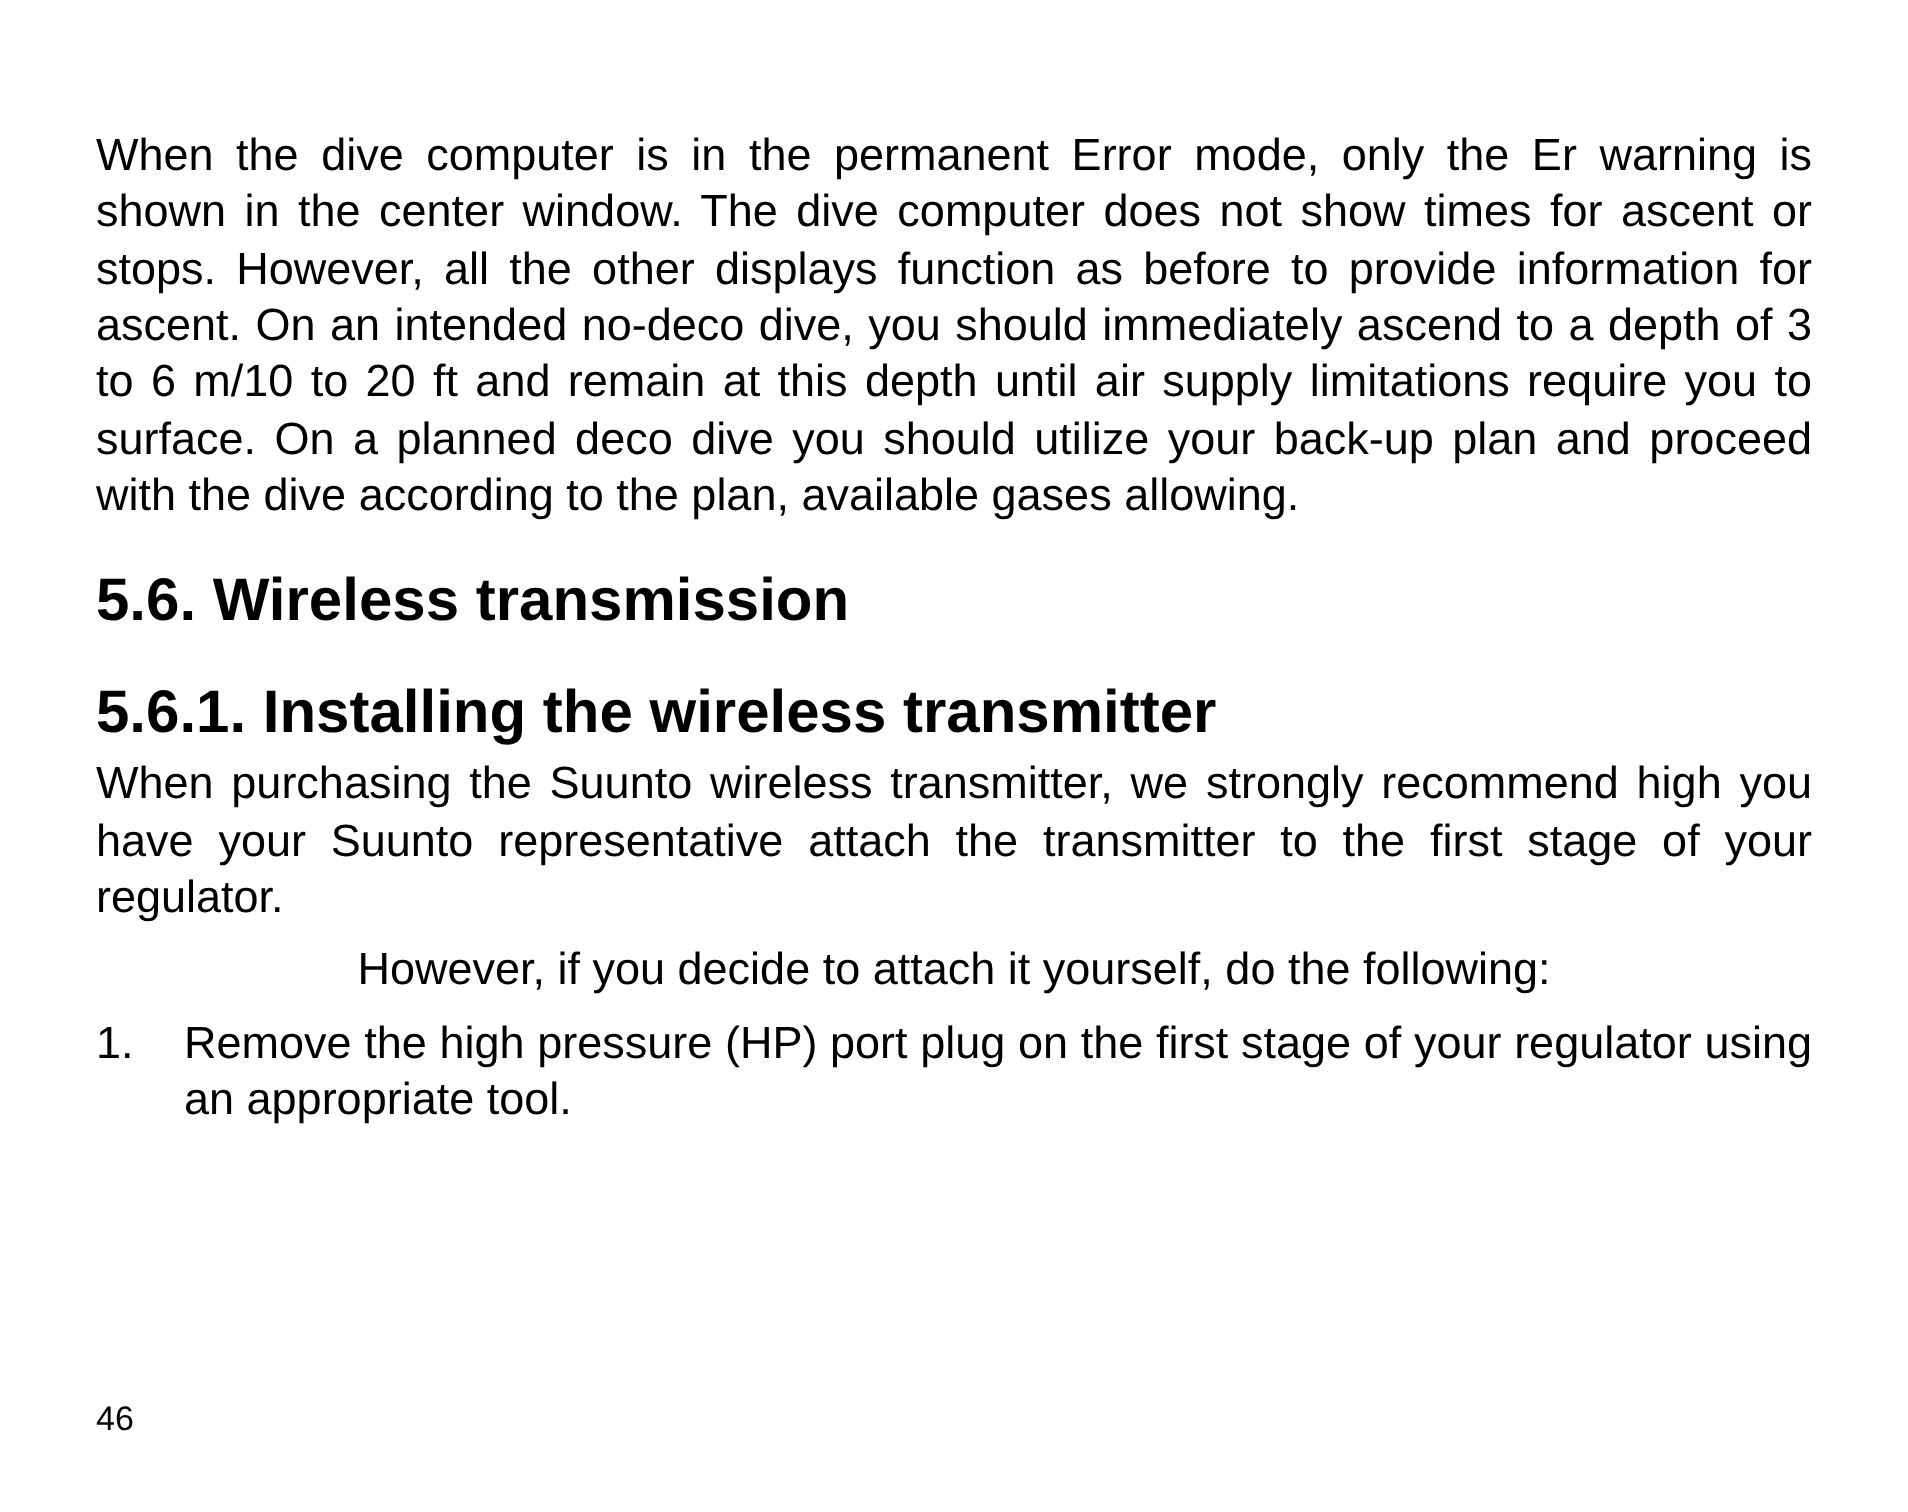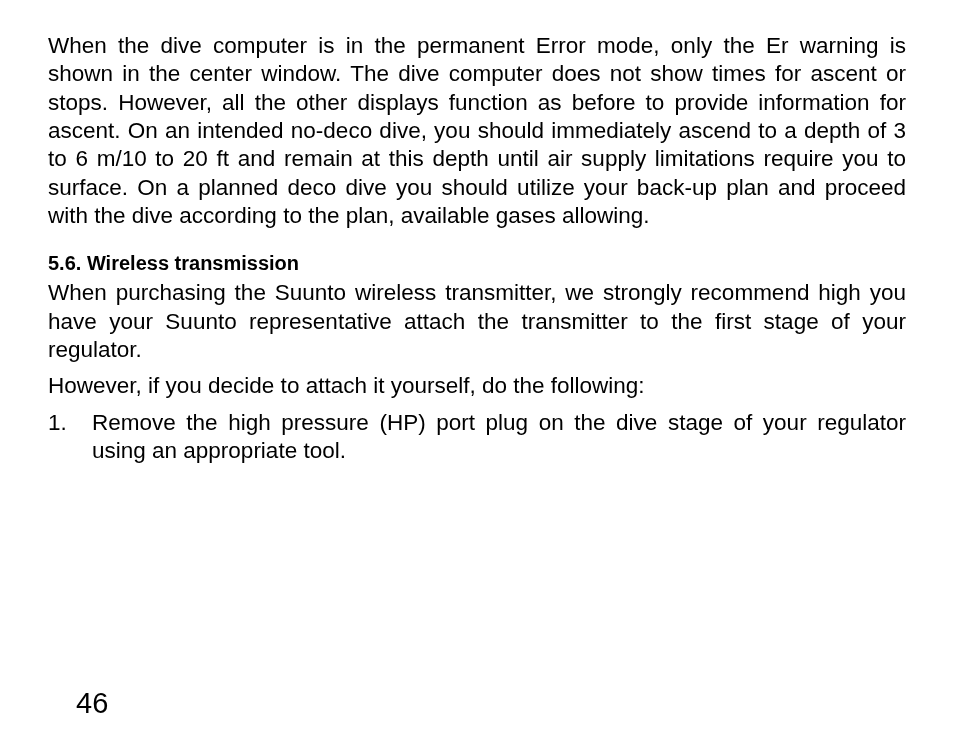--- a/index.html
+++ b/index.html
@@ -8,31 +8,31 @@
     width: 954px;
     height: 756px;
     background: #ffffff;
     font-family: Arial, Helvetica, sans-serif;
     color: #000000;
   }
   .page {
     box-sizing: border-box;
     width: 954px;
     height: 756px;
-    padding: 32px 48px 32px 48px;
+    padding: 64px 48px 32px 48px;
     position: relative;
   }
   .body-text {
     font-size: 22.5px;
     line-height: 1.26;
     text-align: justify;
     margin: 0 0 8px 0;
   }
   .section-heading {
-    font-size: 20px;
+    font-size: 30px;
     font-weight: bold;
     margin: 22px 0 4px 0;
   }
   .italic {
     font-style: italic;
   }
   ol.numbered {
     margin: 0;
     padding: 0;
     list-style: none;
@@ -48,42 +48,42 @@
     flex: 0 0 44px;
   }
   ol.numbered .txt {
     flex: 1;
     text-align: justify;
   }
   .page-number {
     position: absolute;
     left: 48px;
     bottom: 36px;
-    font-size: 29px;
-    margin-left: 28px;
+    font-size: 17px;
   }
 </style>
 </head>
 <body>
 
 <div class="page">
 
   <p class="body-text">When the dive computer is in the permanent Error mode, only the Er warning is shown in the center window. The dive computer does not show times for ascent or stops. However, all the other displays function as before to provide information for ascent. On an intended no-deco dive, you should immediately ascend to a depth of 3 to 6 m/10 to 20 ft and remain at this depth until air supply limitations require you to surface. On a planned deco dive you should utilize your back-up plan and proceed with the dive according to the plan, available gases allowing.</p>
 
 
   <div class="section-heading">5.6. Wireless transmission</div>
 
 
+  <div class="section-heading">5.6.1. Installing the wireless transmitter</div>
 
   <p class="body-text">When purchasing the Suunto wireless transmitter, we strongly recommend high you have your Suunto representative attach the transmitter to the first stage of your regulator.</p>
 
-  <p class="body-text" style="text-align:left;">However, if you decide to attach it yourself, do the following:</p>
+  <p class="body-text" style="text-align:center;">However, if you decide to attach it yourself, do the following:</p>
 
   <ol class="numbered">
     <li>
       <span class="num">1.</span>
-      <span class="txt">Remove the high pressure (HP) port plug on the dive stage of your regulator using an appropriate tool.</span>
+      <span class="txt">Remove the high pressure (HP) port plug on the first stage of your regulator using an appropriate tool.</span>
     </li>
   </ol>
 
   <div class="page-number">46</div>
 
 </div>
 
 </body></html>

